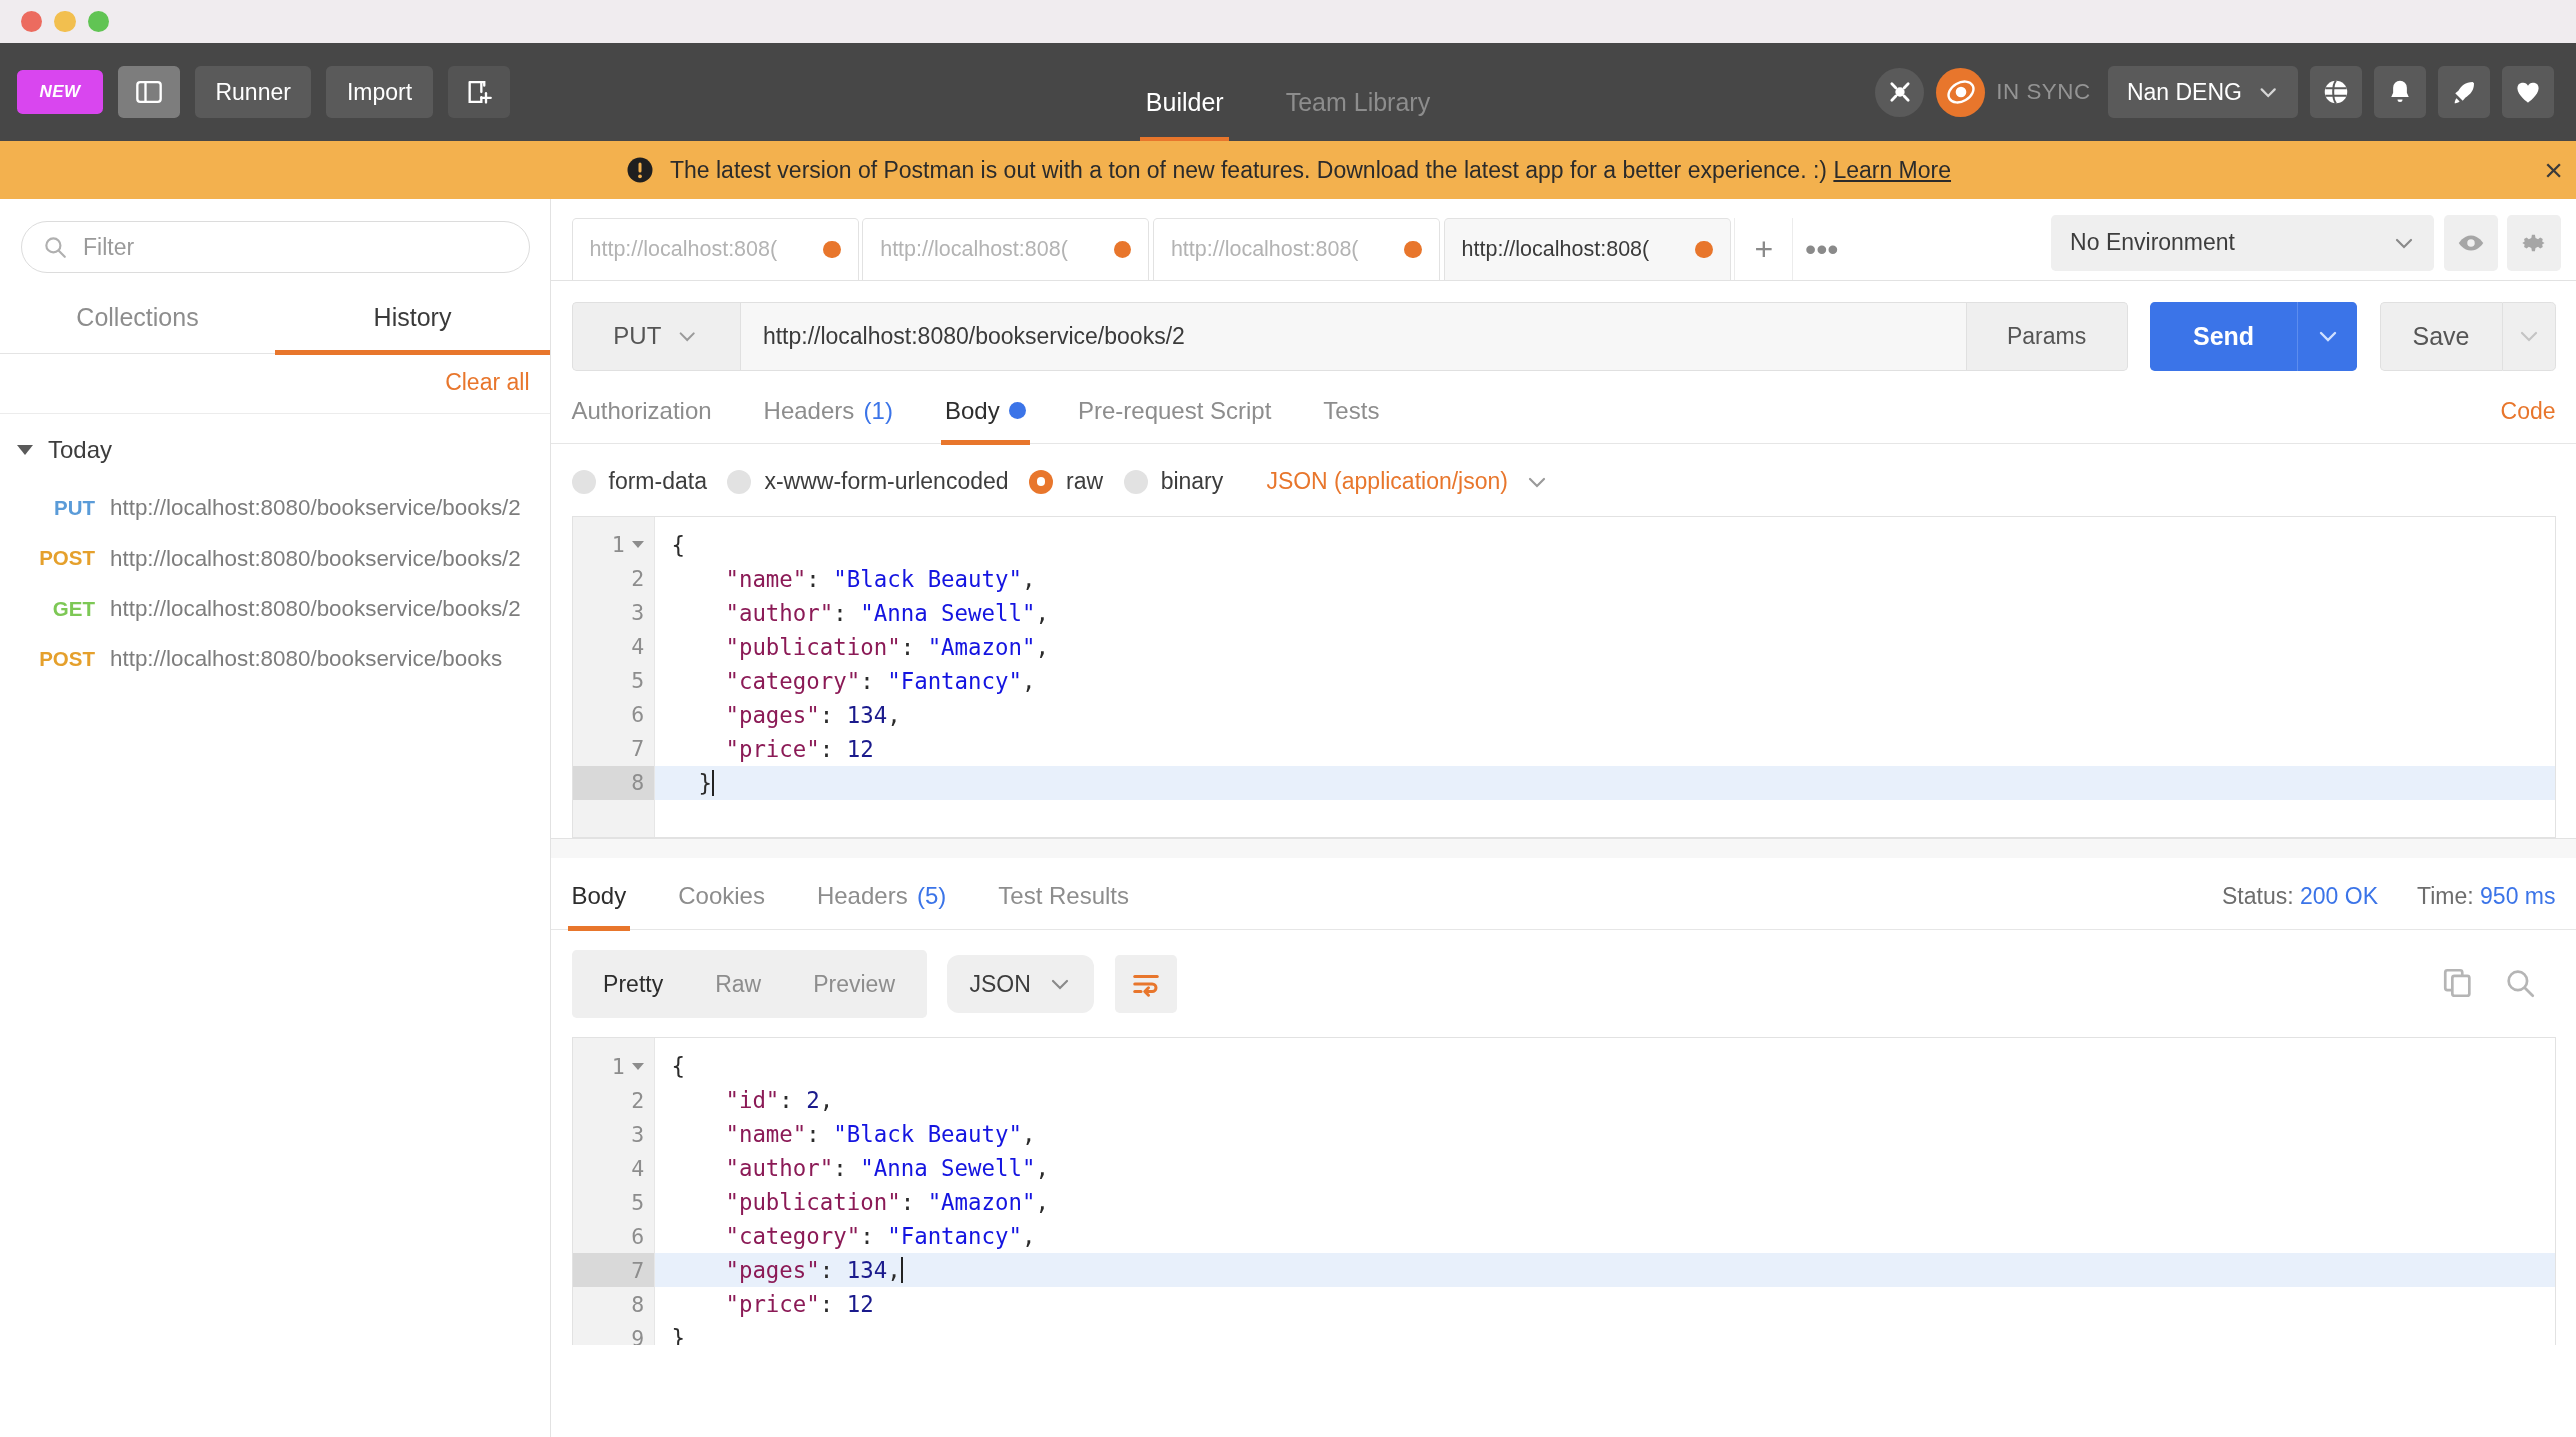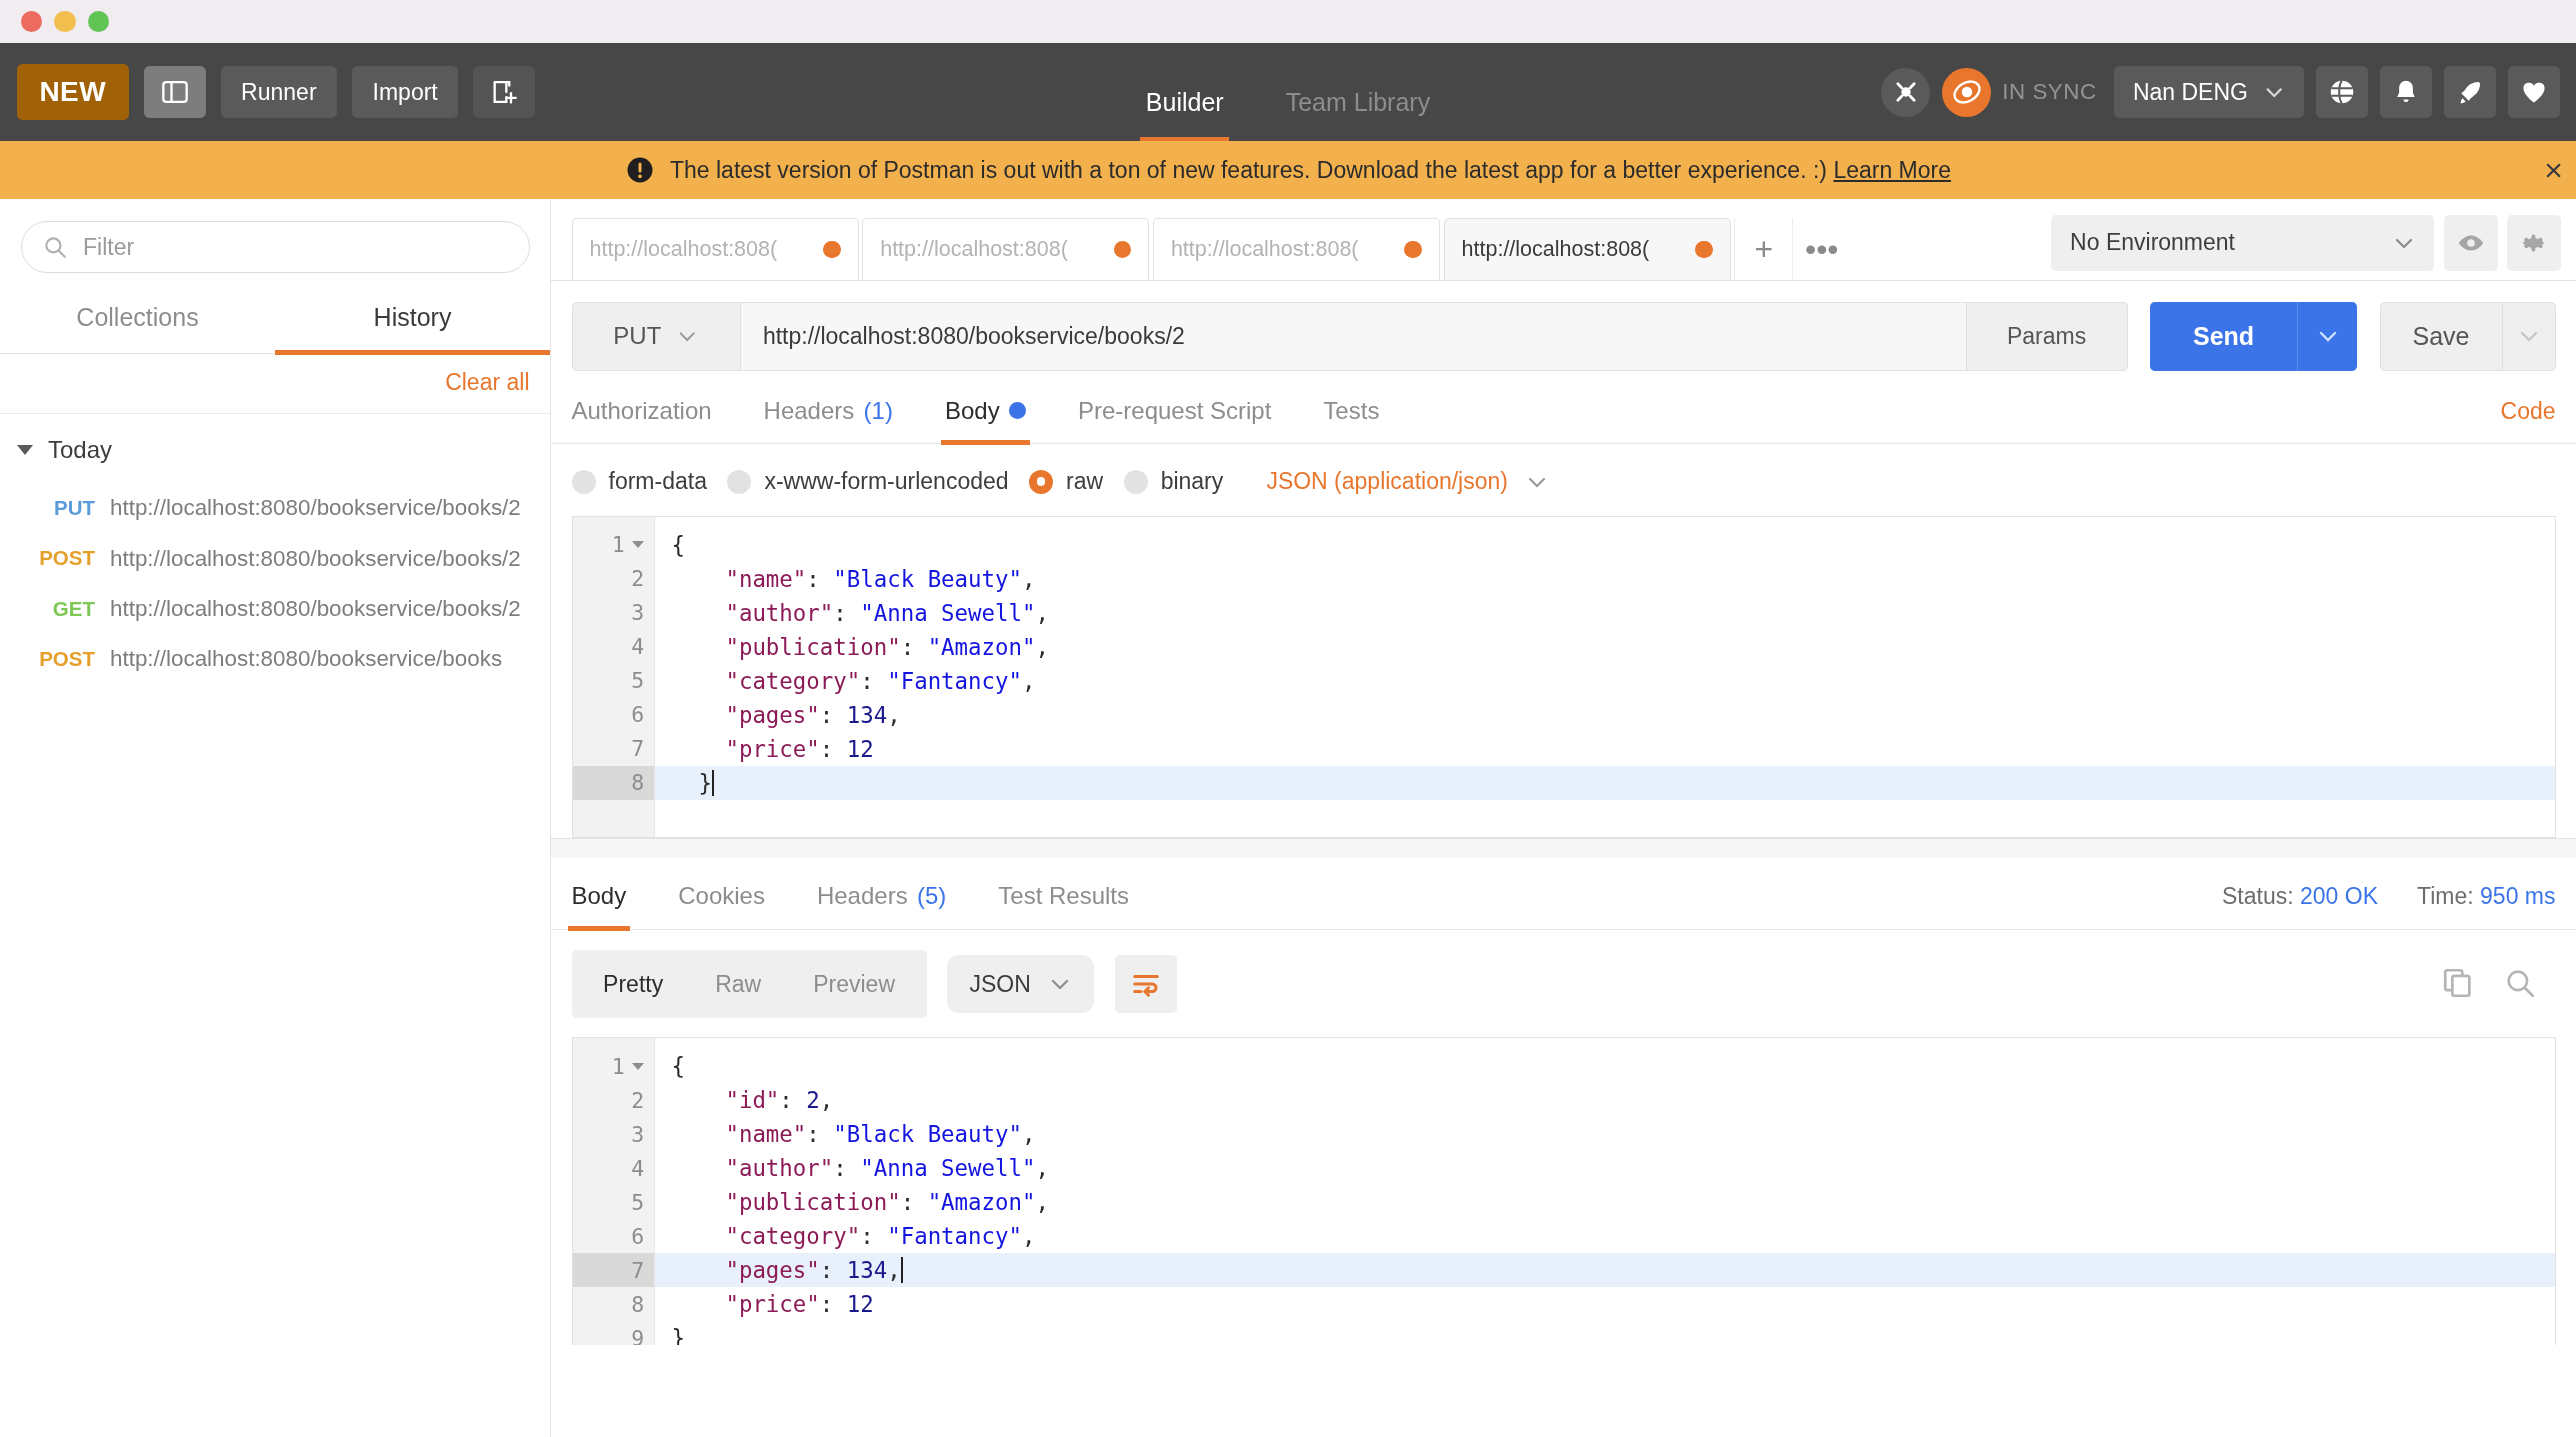--- a/index.html
+++ b/index.html
@@ -20,22 +20,22 @@
   .dot.yellow { background: #f2bf4f; }
   .dot.green { background: #61c454; }
 
   
   .header {
     height: 98px; background: #474747;
     display: flex; align-items: center; position: relative;
   }
   .hdr-left { display: flex; align-items: center; gap: 15px; padding-left: 17px; }
   .btn-new {
-    background: #a16207; color: #fff; font-size: 28px; font-weight: bold;
-    padding: 12px 22.4px; border-radius: 5.6px; letter-spacing: 0.5px;
+    background: #d946ef; color: #fff; font-size: 17px; font-weight: bold;
+    padding: 12px 22.4px; border-radius: 5.6px; letter-spacing: 0.5px; font-style: italic;
   }
   .hdr-btn {
     background: #5a5a5a; color: #fff; font-size: 23px;
     padding: 12px 20.5px; border-radius: 5.6px; display: flex;
     align-items: center; justify-content: center; min-height: 52px;
   }
   .hdr-btn.icononly { background: #545454; padding: 12px 17px; }
   .hdr-btn.sidebar-toggle { background: #7d7d7d; }
 
   .hdr-center {
@@ -48,21 +48,21 @@
     pointer-events: auto; position: relative;
   }
   .hdr-tab.active { color: #fff; }
   .hdr-tab.active::after {
     content: ""; position: absolute; left: -5.6px; right: -5.6px; bottom: 0;
     height: 3.7px; background: #e8762c;
   }
 
   .hdr-right {
     margin-left: auto; display: flex; align-items: center;
-    gap: 12px; padding-right: 16px; position: relative; z-index: 2;
+    gap: 12px; padding-right: 22px; position: relative; z-index: 2;
   }
   .circ-icon {
     width: 49px; height: 49px; border-radius: 50%;
     display: flex; align-items: center; justify-content: center;
   }
   .circ-icon.grey { background: #5a5a5a; }
   .sync-wrap { display: flex; align-items: center; gap: 11.2px; margin-right: 5.6px; }
   .sync-label { color: #949494; font-size: 22.4px; letter-spacing: 0.5px; }
   .user-chip {
     background: #5a5a5a; color: #fff; font-size: 23px;

